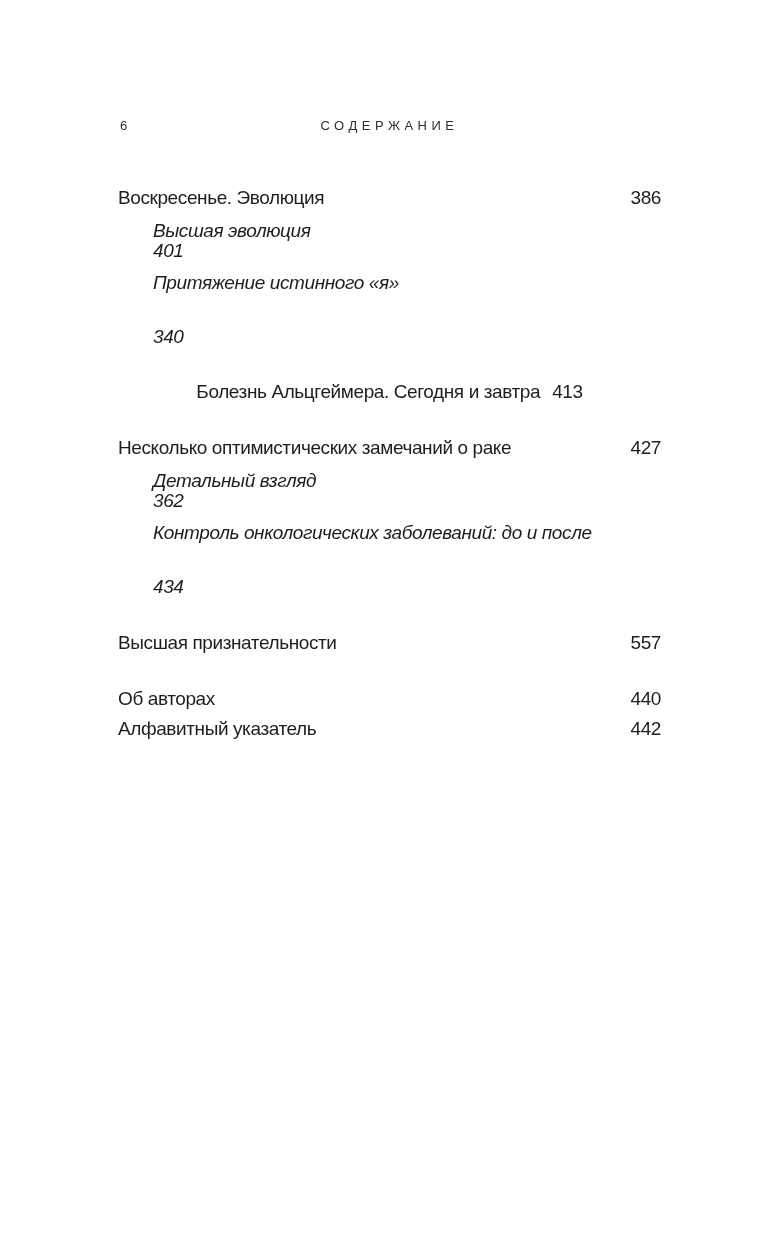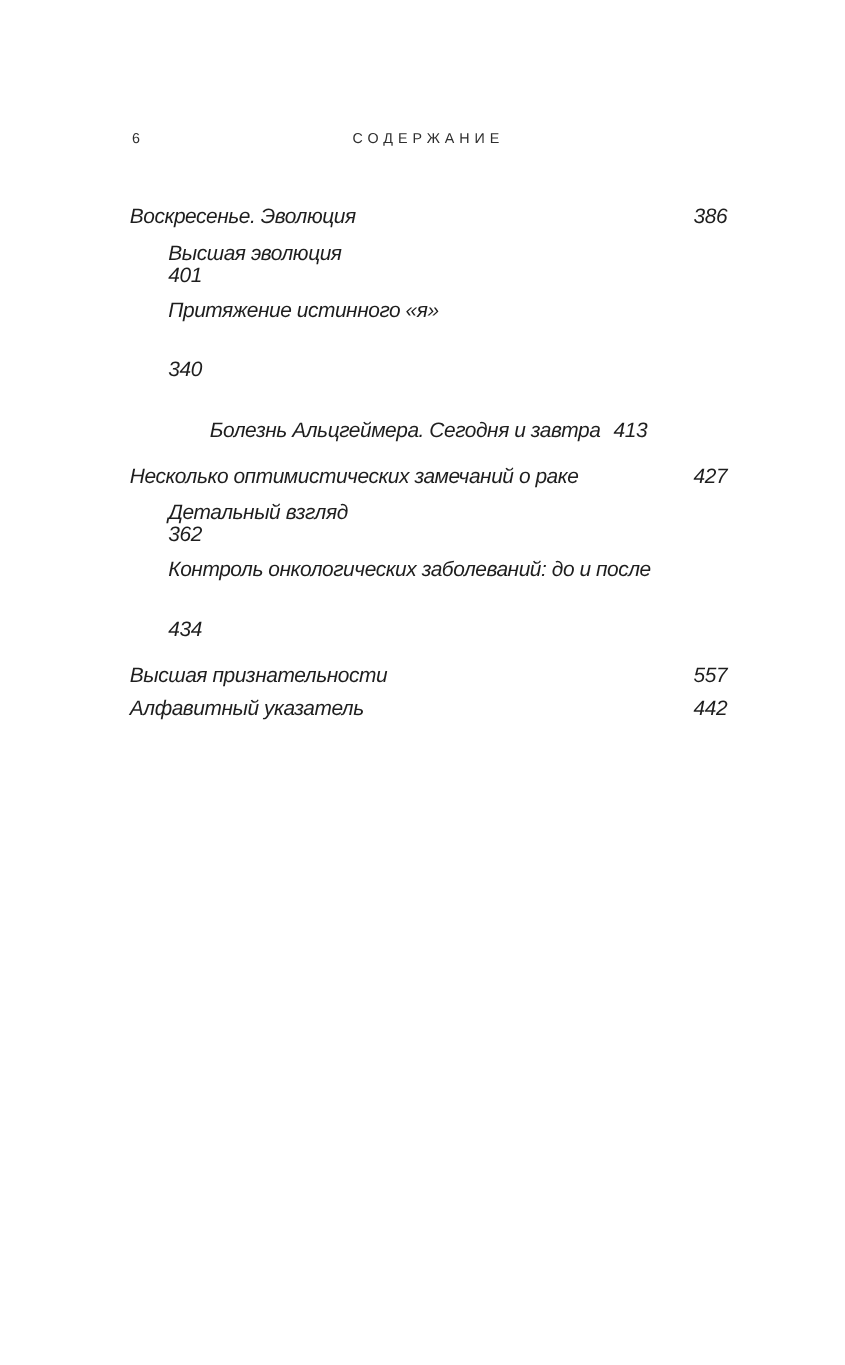--- a/index.html
+++ b/index.html
@@ -45,38 +45,37 @@
     margin-top: 55px;
   }
   .toc-row {
     display: flex;
     justify-content: space-between;
     align-items: baseline;
     font-size: 19px;
     line-height: 20px;
     letter-spacing: -0.4px;
     color: #1e1e1e;
-    font-style: italic;
   }
   .toc-row .toc-title {
     padding-right: 12px;
     white-space: nowrap;
   }
   .toc-row .toc-page {
     white-space: nowrap;
   }
   .toc-row.sub {
     padding-left: 35px;
     font-style: italic;
     flex-direction: column;
   }
   .mt12 { margin-top: 12px; gap: 34px; }
   .mt13 { margin-top: 13px; }
   .mt21 { margin-top: 10px; text-align: right; }
-  .mt22 { margin-top: 22px; }
+  .mt22 { margin-top: 36px; }
   .mt65 { margin-top: 35px; justify-content: center; }
 </style>
 </head>
 <body>
 
 <div class="sheet">
   <div class="content">
 
     <div class="running-head">
       <span class="folio">6</span>
@@ -118,20 +117,24 @@
       <div class="toc-row sub mt12">
         <span class="toc-title">Контроль онкологических заболеваний: до и после</span>
         <span class="toc-page">434</span>
       </div>
 
       <div class="toc-row main mt22">
         <span class="toc-title">Высшая признательности</span>
         <span class="toc-page">557</span>
       </div>
 
+      <div class="toc-row main mt22">
+        <span class="toc-title">Об авторах</span>
+        <span class="toc-page">440</span>
+      </div>
 
       <div class="toc-row main mt21">
         <span class="toc-title">Алфавитный указатель</span>
         <span class="toc-page">442</span>
       </div>
 
     </div>
   </div>
 </div>
 

